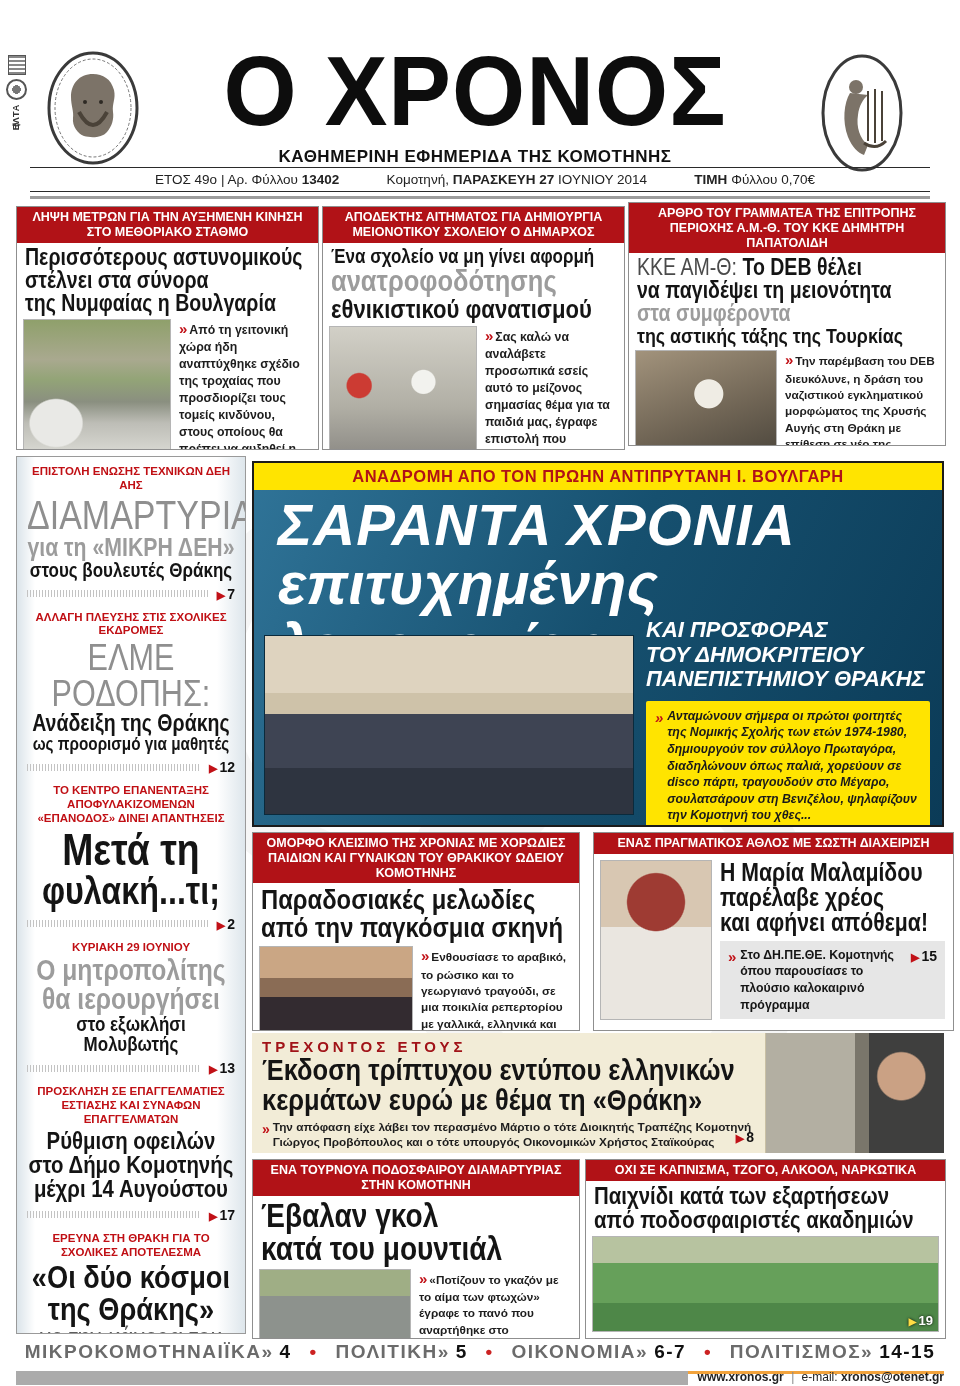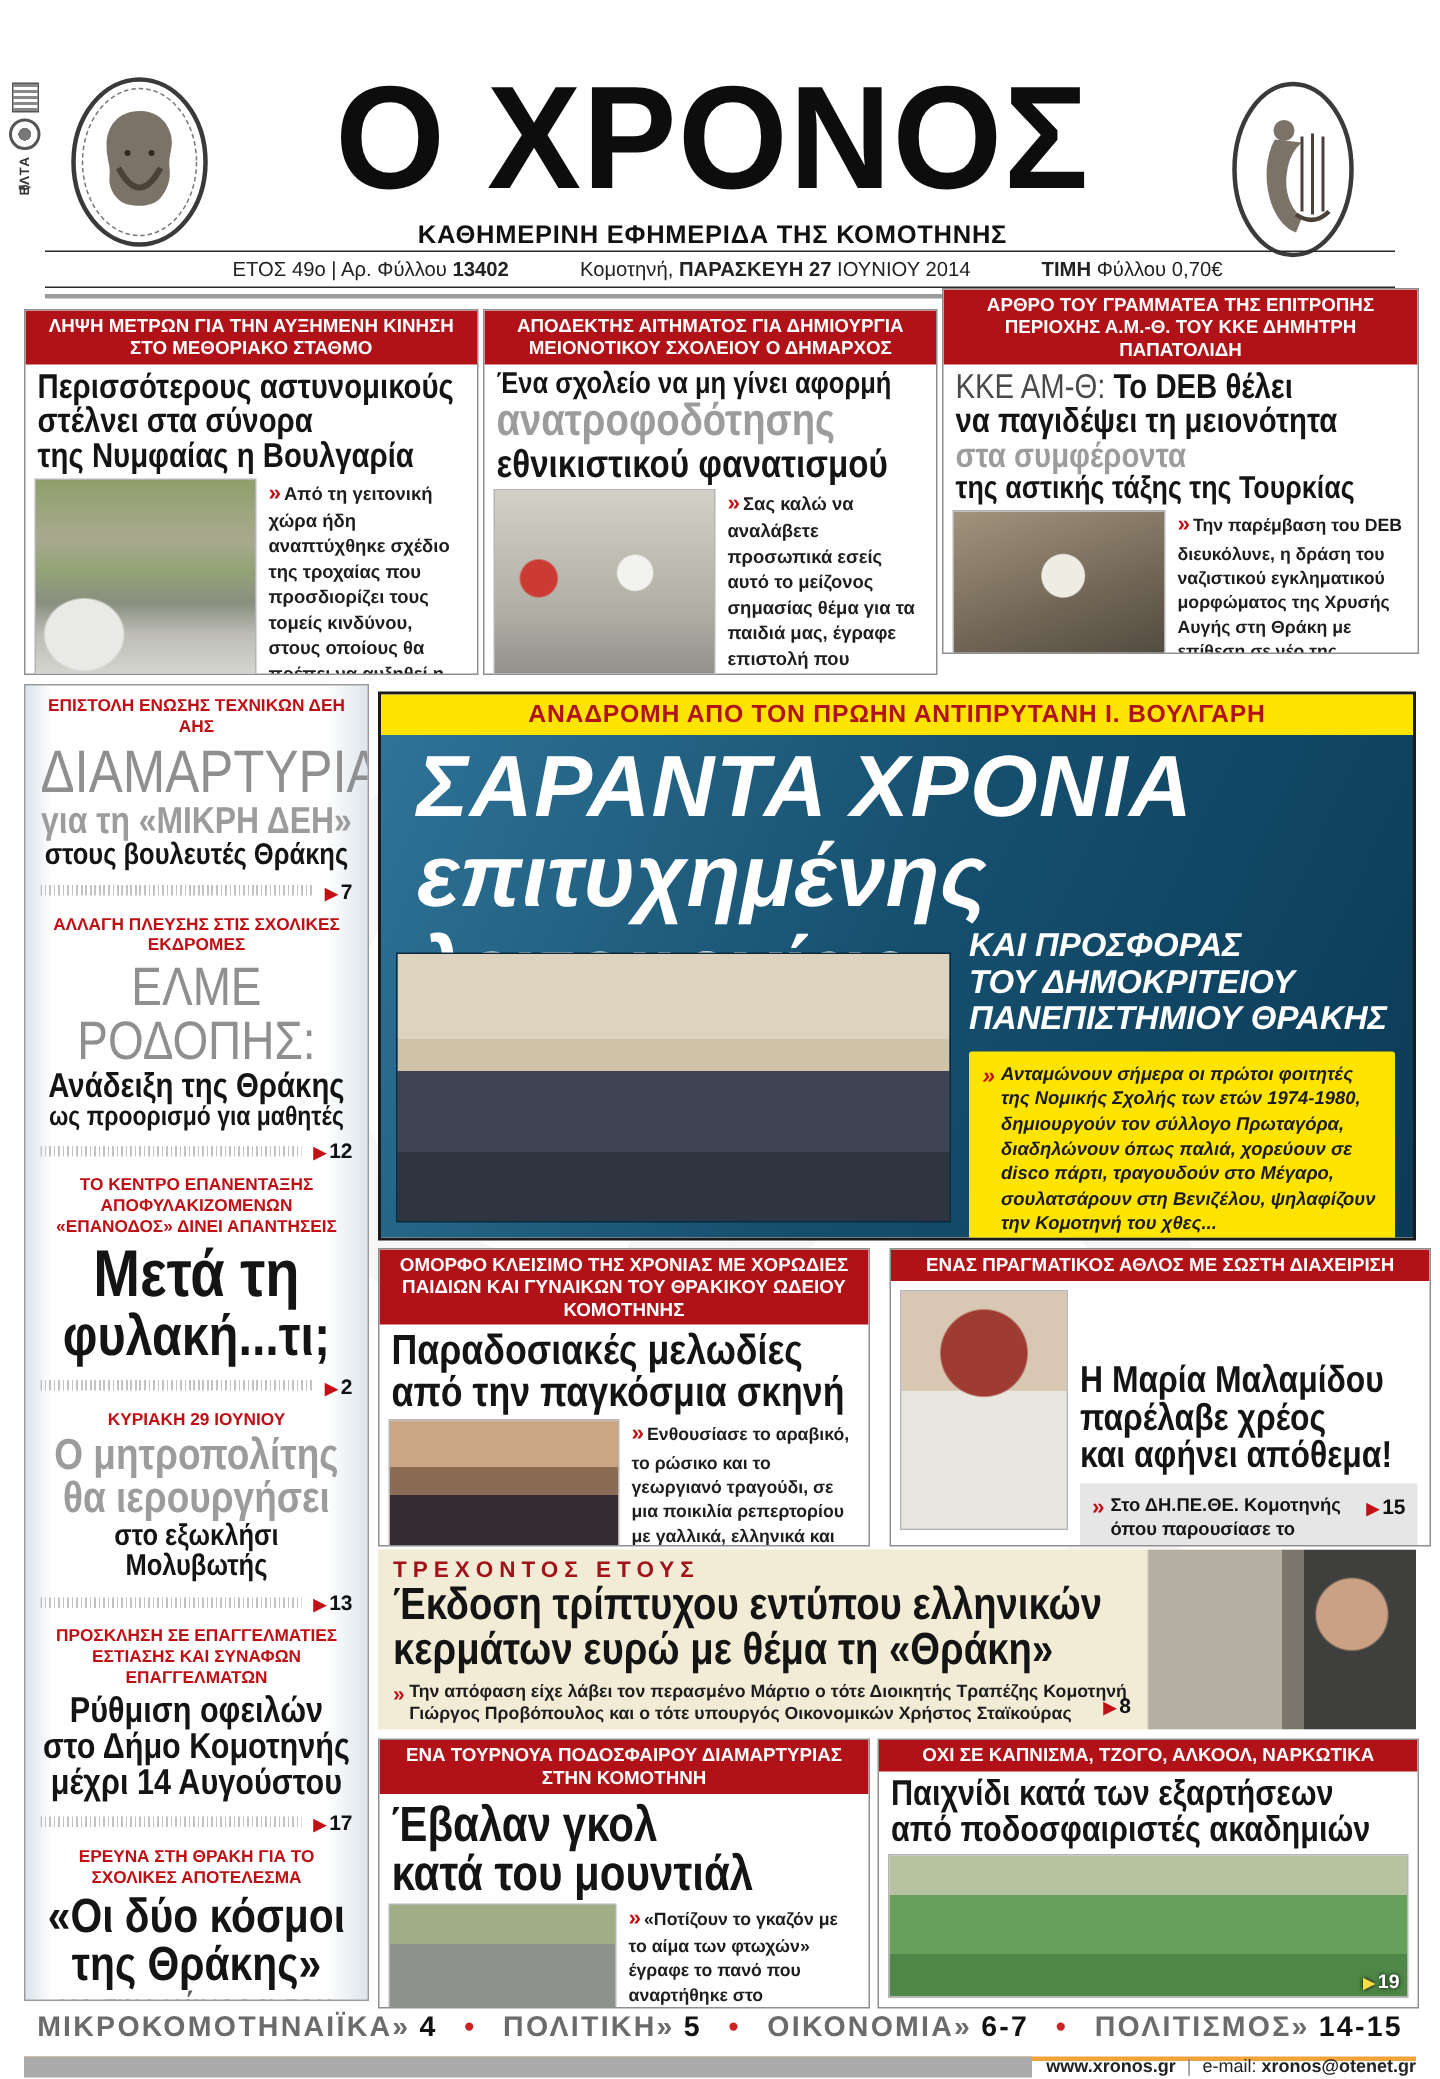--- a/index.html
+++ b/index.html
@@ -185,21 +185,21 @@
     <span class="hl" style="font-size:26px;">εθνικιστικού φανατισμού</span>
   </div>
     </div>
   <div class="body-row">
     <div class="ph ph-school" style="width:146px;height:122px;"></div>
     <div class="lead"><span class="la">»</span><span>Σας καλώ να αναλάβετε προσωπικά εσείς αυτό το μείζονος σημασίας θέμα για τα παιδιά μας, έγραφε επιστολή που αναγνώστηκε και παραδόθηκε στο δήμαρχο</span></div>
 
   </div>
 </div>
 
-<div class="card" style="left:628px;top:192px;width:316px;height:242px;">
+<div class="card" style="left:628px;top:202px;width:316px;height:242px;">
   <div class="kicker">ΑΡΘΡΟ ΤΟΥ ΓΡΑΜΜΑΤΕΑ ΤΗΣ ΕΠΙΤΡΟΠΗΣ ΠΕΡΙΟΧΗΣ Α.Μ.-Θ. ΤΟΥ ΚΚΕ ΔΗΜΗΤΡΗ ΠΑΠΑΤΟΛΙΔΗ</div>
   <div class="hlwrap">
       <div class="cond">
     <span class="hl" style="font-size:23px;"><span class="thin" style="color:#4a4a4a;">ΚΚΕ ΑΜ-Θ:</span> <span>Το DEB θέλει</span></span>
     <span class="hl" style="font-size:23px;">να παγιδέψει τη μειονότητα</span>
     <span class="hl gray" style="font-size:23px;">στα συμφέροντα</span>
     <span class="hl" style="font-size:21px;">της αστικής τάξης της Τουρκίας</span>
   </div>
     </div>
   <div class="body-row">
@@ -317,21 +317,21 @@
   <div class="body-row">
     <div class="ph ph-choir" style="width:152px;height:92px;"></div>
     <div class="lead" style="font-size:11.8px;"><span class="la">»</span><span>Ενθουσίασε το αραβικό, το ρώσικο και το γεωργιανό τραγούδι, σε μια ποικιλία ρεπερτορίου με γαλλικά, ελληνικά και άλλων χωρών ακούσματα</span>&nbsp;&nbsp;</div>
   </div>
 </div>
 
 <div class="card" style="left:593px;top:832px;width:359px;height:197px;">
   <div class="kicker">ΕΝΑΣ ΠΡΑΓΜΑΤΙΚΟΣ ΑΘΛΟΣ ΜΕ ΣΩΣΤΗ ΔΙΑΧΕΙΡΙΣΗ</div>
   <div class="body-row" style="padding-top:6px;">
     <div class="ph ph-actress" style="width:110px;height:158px;"></div>
-    <div style="flex:1;margin-top:48px;">
+    <div style="flex:1;">
       <div class="cond">
         <span class="hl" style="font-size:25px;">Η Μαρία Μαλαμίδου</span>
         <span class="hl" style="font-size:25px;">παρέλαβε χρέος</span>
         <span class="hl" style="font-size:25px;">και αφήνει απόθεμα!</span>
       </div>
       <div class="graybox"><span class="la">»</span><span>Στο ΔΗ.ΠΕ.ΘΕ. Κομοτηνής όπου παρουσίασε το πλούσιο καλοκαιρινό πρόγραμμα</span>&nbsp;&nbsp;<span class="pagemark"><span class="pa">▶</span><span>15</span></span></div>
     </div>
   </div>
 </div>
 

